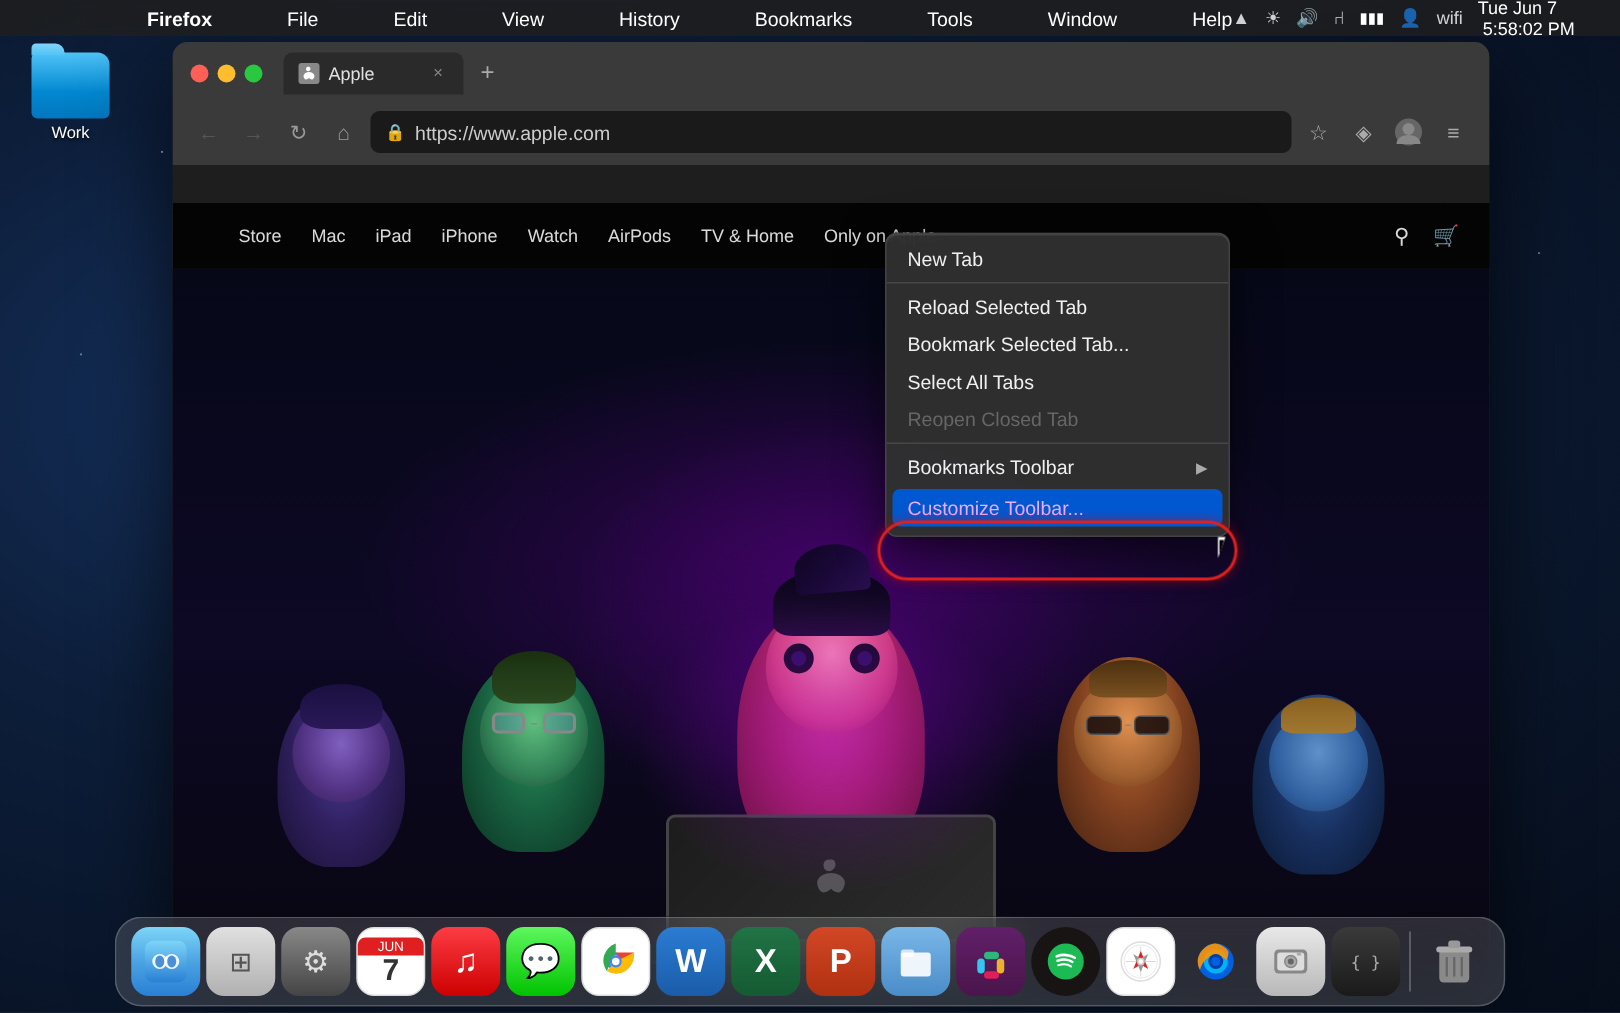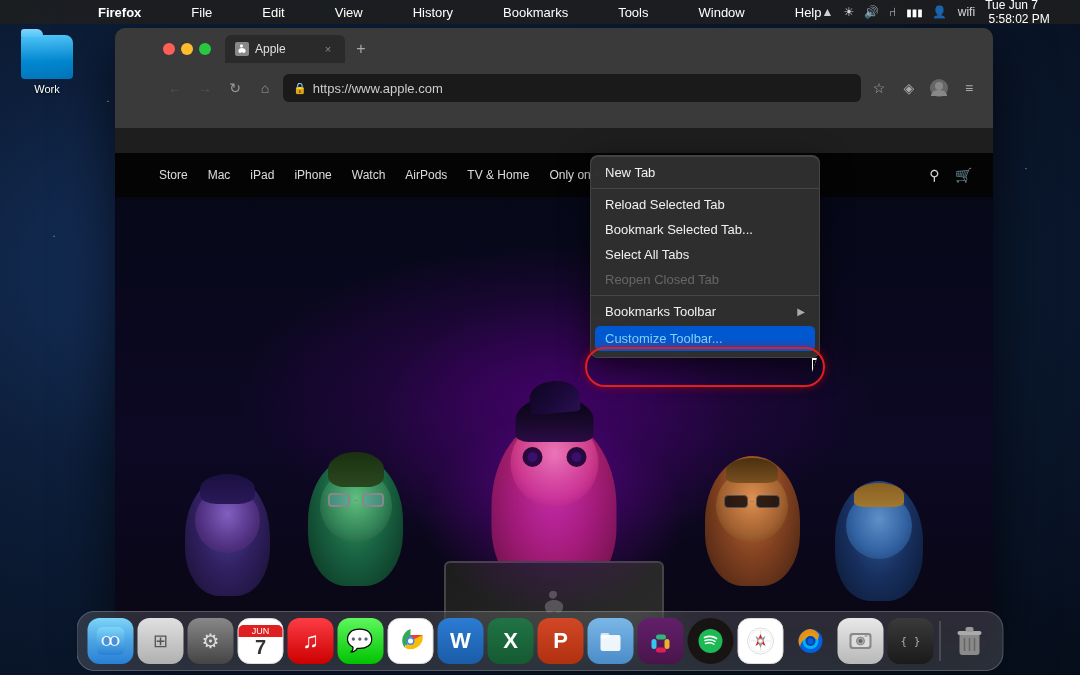--- a/index.html
+++ b/index.html
@@ -129,22 +129,21 @@
       height: 615px;
       background: #1e1e1e;
       border-radius: 10px;
       overflow: hidden;
       box-shadow: 0 20px 60px rgba(0,0,0,0.7);
     }
 
     
     .browser-chrome {
       background: #3a3a3a;
-      height: 100px;
-      padding-left: 36px;
+      height: 82px;
     }
 
     
     .title-bar {
       display: flex;
       align-items: center;
       padding: 8px 12px 4px;
       gap: 8px;
       height: 38px;
     }
@@ -367,21 +366,21 @@
       align-items: center;
       justify-content: space-between;
       white-space: nowrap;
     }
     .menu-item.disabled {
       color: #666;
       cursor: default;
     }
     .menu-item.active {
       background: #0058d1;
-      color: #7dd3fc;
+      color: #f0abfc;
       border-radius: 5px;
       margin: 2px 4px;
       padding: 5px 10px;
     }
     .menu-separator {
       height: 1px;
       background: rgba(255,255,255,0.12);
       margin: 3px 0;
     }
     .menu-chevron {

